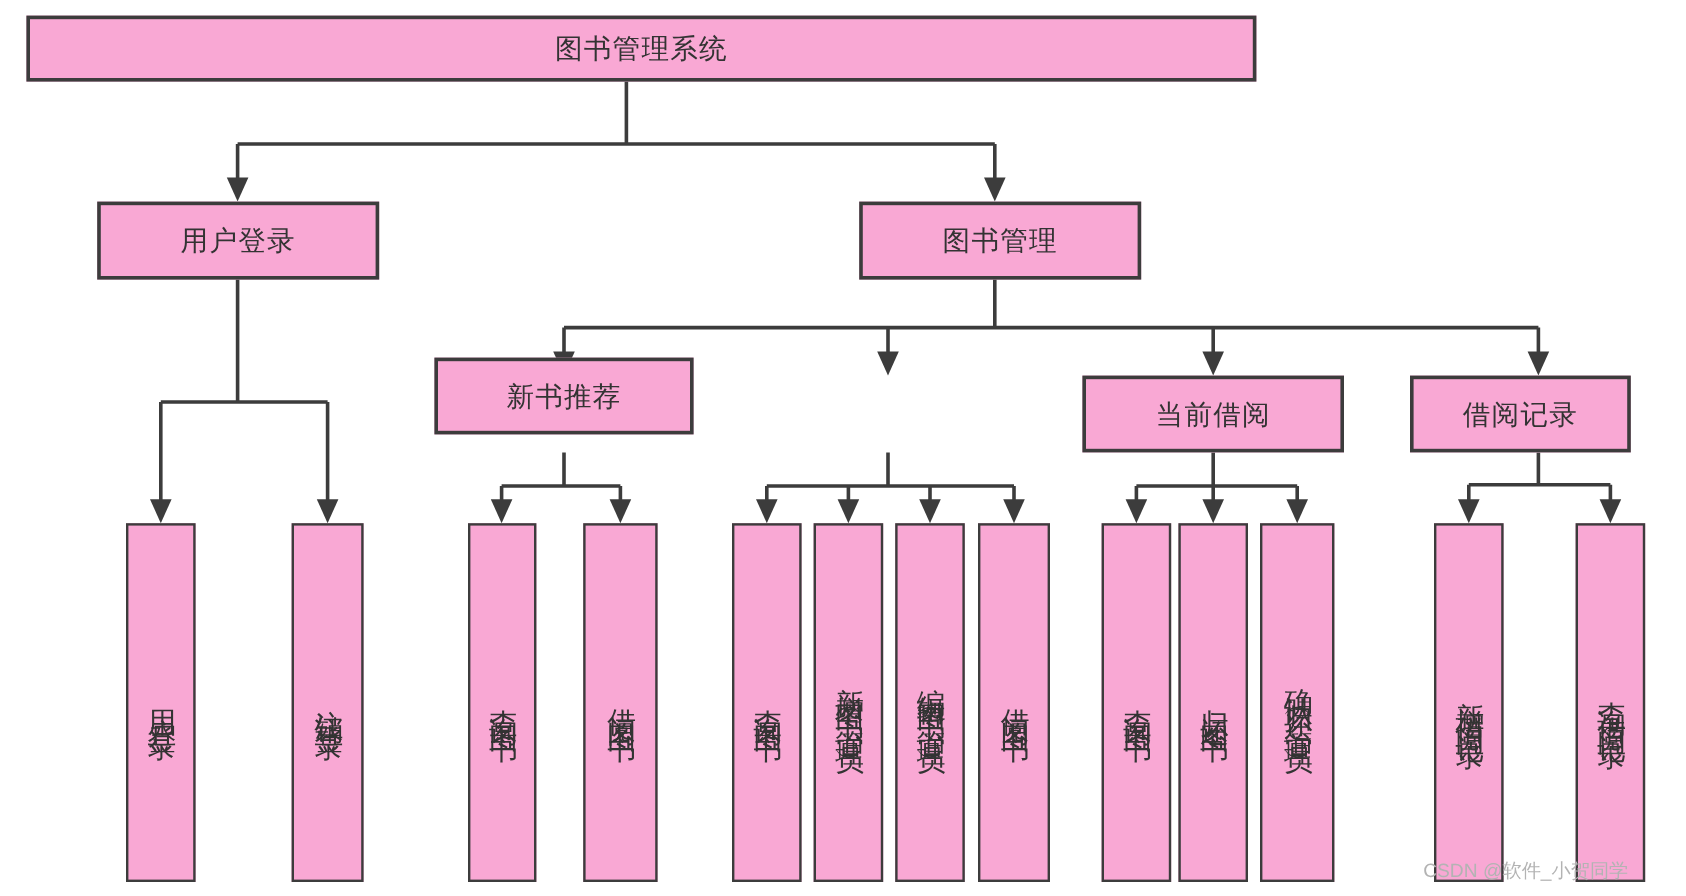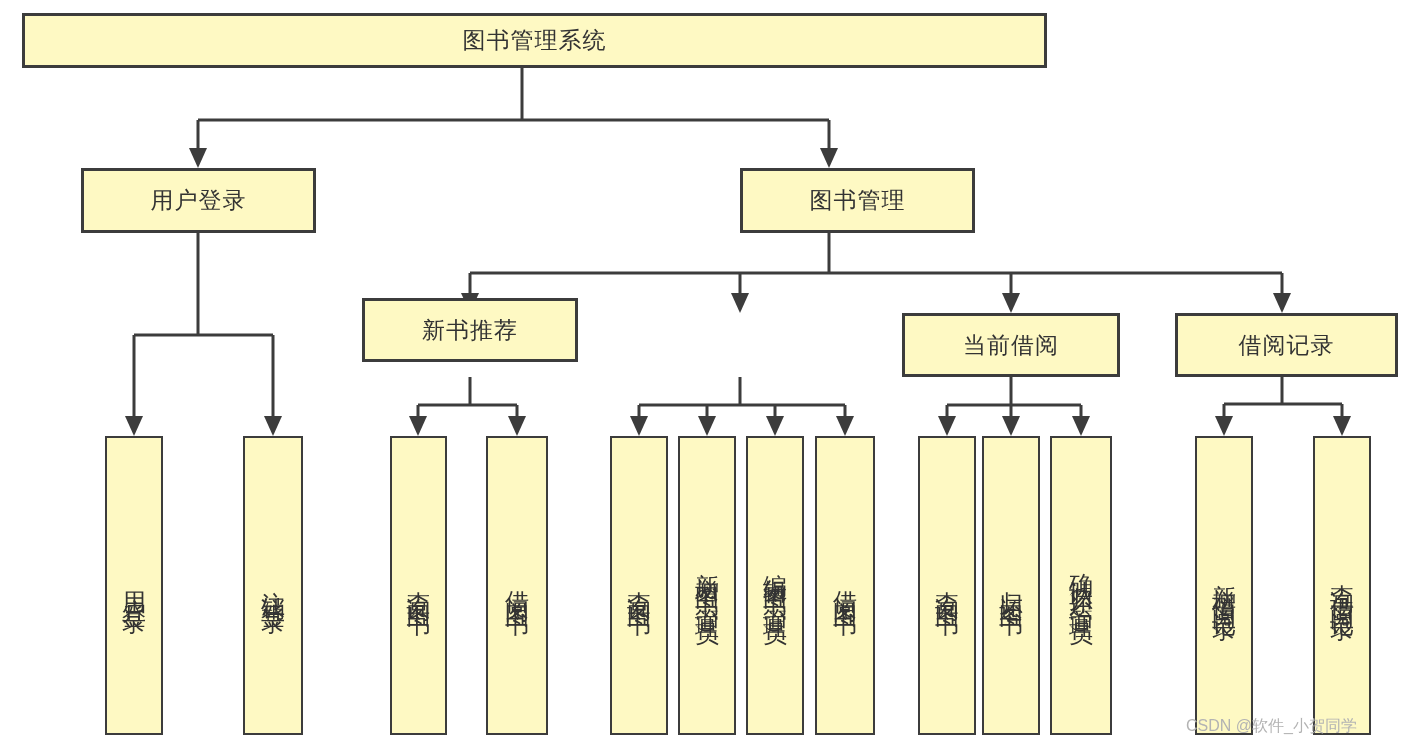--- a/index.html
+++ b/index.html
@@ -12,21 +12,21 @@
     overflow: hidden;
   }
   svg.wires {
     position: absolute;
     left: 0; top: 0;
     width: 1405px; height: 747px;
     z-index: 1;
   }
   .box {
     position: absolute;
-    background: #fef9c3;
+    background: #f9a8d4;
     border: 3px solid #3c3c3c;
     box-sizing: border-box;
     display: flex;
     align-items: center;
     justify-content: center;
     color: #333333;
     z-index: 2;
   }
   .box.h {
     font-size: 23px;
@@ -105,31 +105,31 @@
     </g>
   </svg>
 
   <div class="box h" style="left:22px; top:13px; width:1025px; height:55px;">
     <span>图书管理系统</span>
   </div>
 
   <div class="box h" style="left:81px; top:168px; width:235px; height:65px;">
     <span>用户登录</span>
   </div>
-  <div class="box h" style="left:740px; top:168px; width:235px; height:65px;">
+  <div class="box h" style="left:716px; top:168px; width:235px; height:65px;">
     <span>图书管理</span>
   </div>
 
   <div class="box h" style="left:362px; top:298px; width:216px; height:64px;">
     <span>新书推荐</span>
   </div>
   <div class="box h" style="left:902px; top:313px; width:218px; height:64px;align-items:center;">
     <span>当前借阅</span>
   </div>
-  <div class="box h" style="left:1175px; top:313px; width:223px; height:64px;">
+  <div class="box h" style="left:1175px; top:313px; width:184px; height:64px;">
     <span>借阅记录</span>
   </div>
 
   <div class="box v" style="left:105px; top:436px; width:58px; height:299px;">
     <span>用户登录</span>
   </div>
   <div class="box v" style="left:243px; top:436px; width:60px; height:299px;">
     <span>注销登录</span>
   </div>
 

